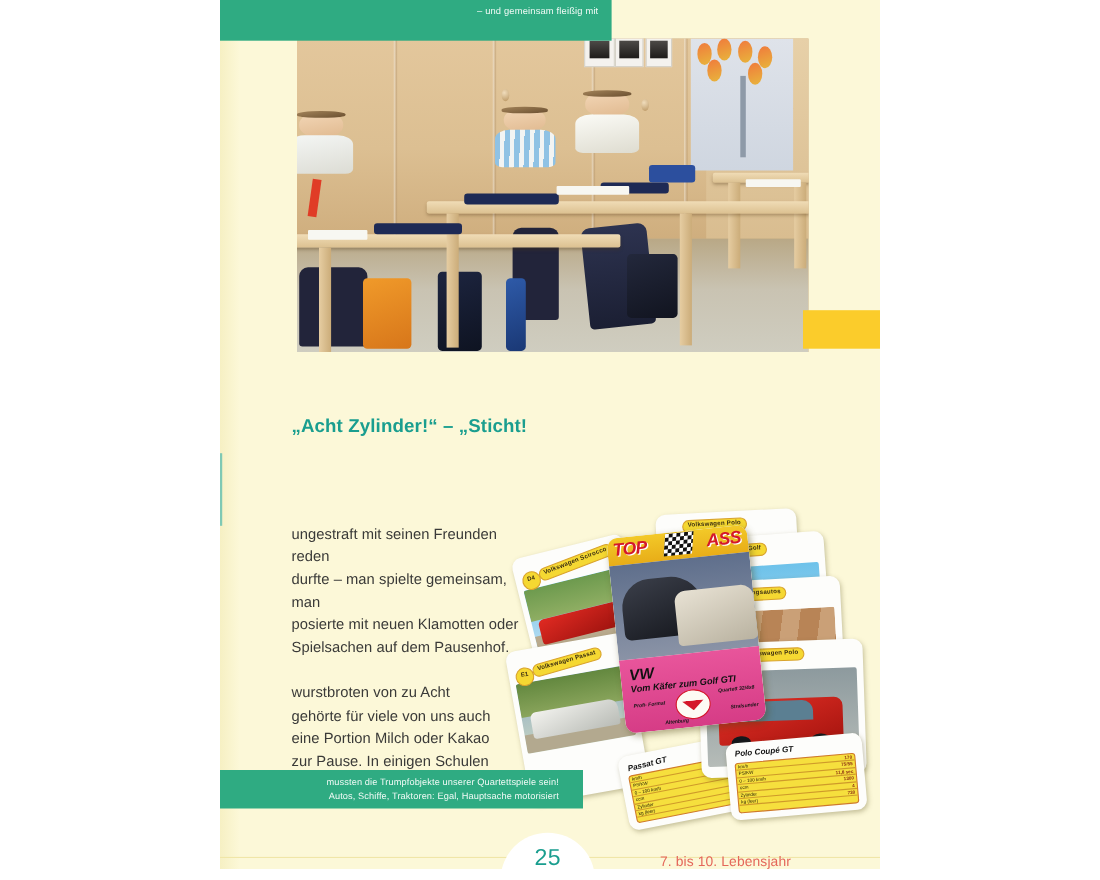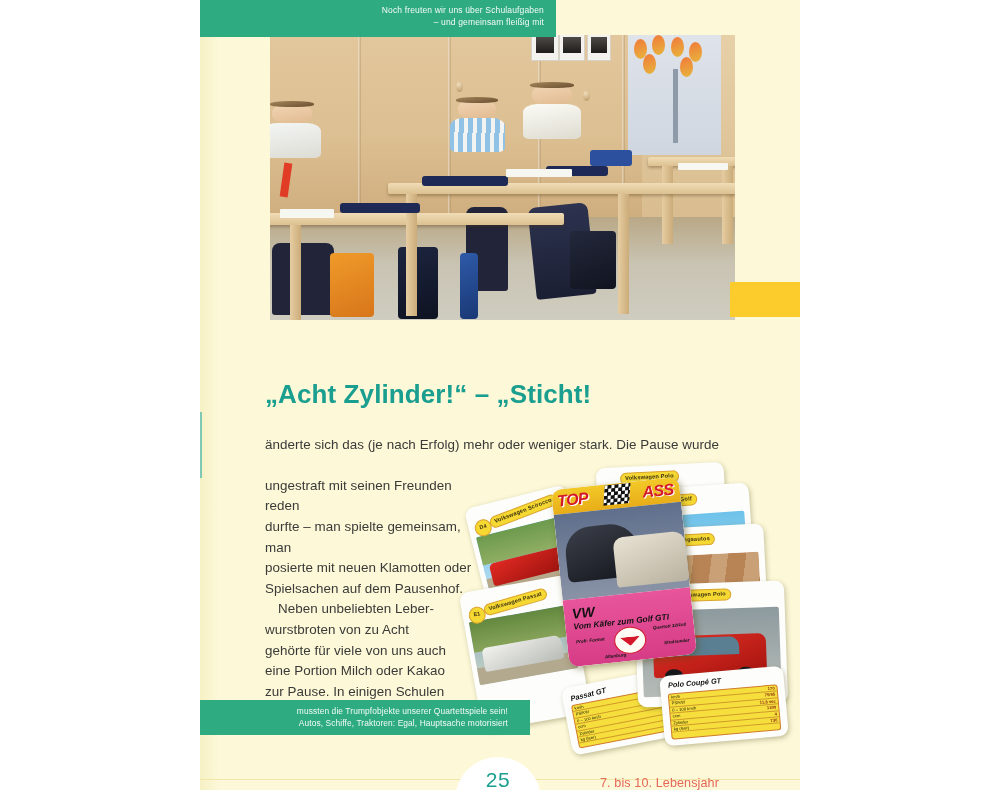--- a/index.html
+++ b/index.html
@@ -84,21 +84,21 @@
 
   
   .rule-teal{
     position:absolute;left:200px;top:412px;width:2px;height:66px;
     background:#7fc9b4;
   }
 
   
   .headline{
     position:absolute;left:265px;top:365px;width:480px;
-    color:#1a9e8f;font-size:26px;line-height:24px;letter-spacing:.1px;
+    color:#1a9e8f;font-size:17px;line-height:24px;letter-spacing:.1px;
   }
 
   
   .bodytext{
     position:absolute;left:265px;top:414px;width:480px;
     color:#3a3a38;font-size:13.4px;line-height:20.6px;letter-spacing:.05px;
   }
   .bodytext p{margin:0;}
   .bodytext .w-full{width:478px;}
   .bodytext .w-narrow{width:222px;}
@@ -291,44 +291,43 @@
     <div class="tray" style="left:152px;top:141px;width:86px;height:10px"></div>
     <div class="tray" style="left:276px;top:131px;width:62px;height:10px"></div>
     <div class="tray" style="left:320px;top:115px;width:42px;height:16px;background:#2c4f9e"></div>
     <div class="tray" style="left:70px;top:168px;width:80px;height:10px"></div>
     <div class="paper" style="left:236px;top:134px;width:66px;height:8px"></div>
     <div class="paper" style="left:10px;top:174px;width:54px;height:9px"></div>
     <div class="paper" style="left:408px;top:128px;width:50px;height:7px"></div>
   </div>
 
   <div class="cap-top">
-    <div class="line">Noch freuten wir uns über Schulaufgaben</div>
     <div class="line">– und gemeinsam fleißig mit</div>
   </div>
 
   <div class="accent-yellow"></div>
 
   <div class="rule-teal"></div>
 
   <h1 class="headline">„Acht Zylinder!“ – „Sticht!</h1>
 
   <div class="bodytext">
     <p class="w-full">
       <br>
-      <span>änderte sich das (je nach Erfolg) mehr oder weniger stark. Die Pause wurde</span><br>
+      <br>
     </p>
     <p class="w-narrow">
       <br>
       <span>ungestraft mit seinen Freunden reden</span><br>
       <span>durfte – man spielte gemeinsam, man</span><br>
       <span>posierte mit neuen Klamotten oder</span><br>
       <span>Spielsachen auf dem Pausenhof.</span>
     </p>
     <p class="w-narrow">
-      <span class="indent" style="display:inline-block;text-indent:13px">Neben unbeliebten Leber-</span><br>
+      <br>
       <span>wurstbroten von zu Acht</span><br>
       <span>gehörte für viele von uns auch</span><br>
       <span>eine Portion Milch oder Kakao</span><br>
       <span>zur Pause. In einigen Schulen</span><br>
       <span>gab es kleine Flaschen mit Alu-</span>
     </p>
   </div>
 
   <div class="cards">
 

